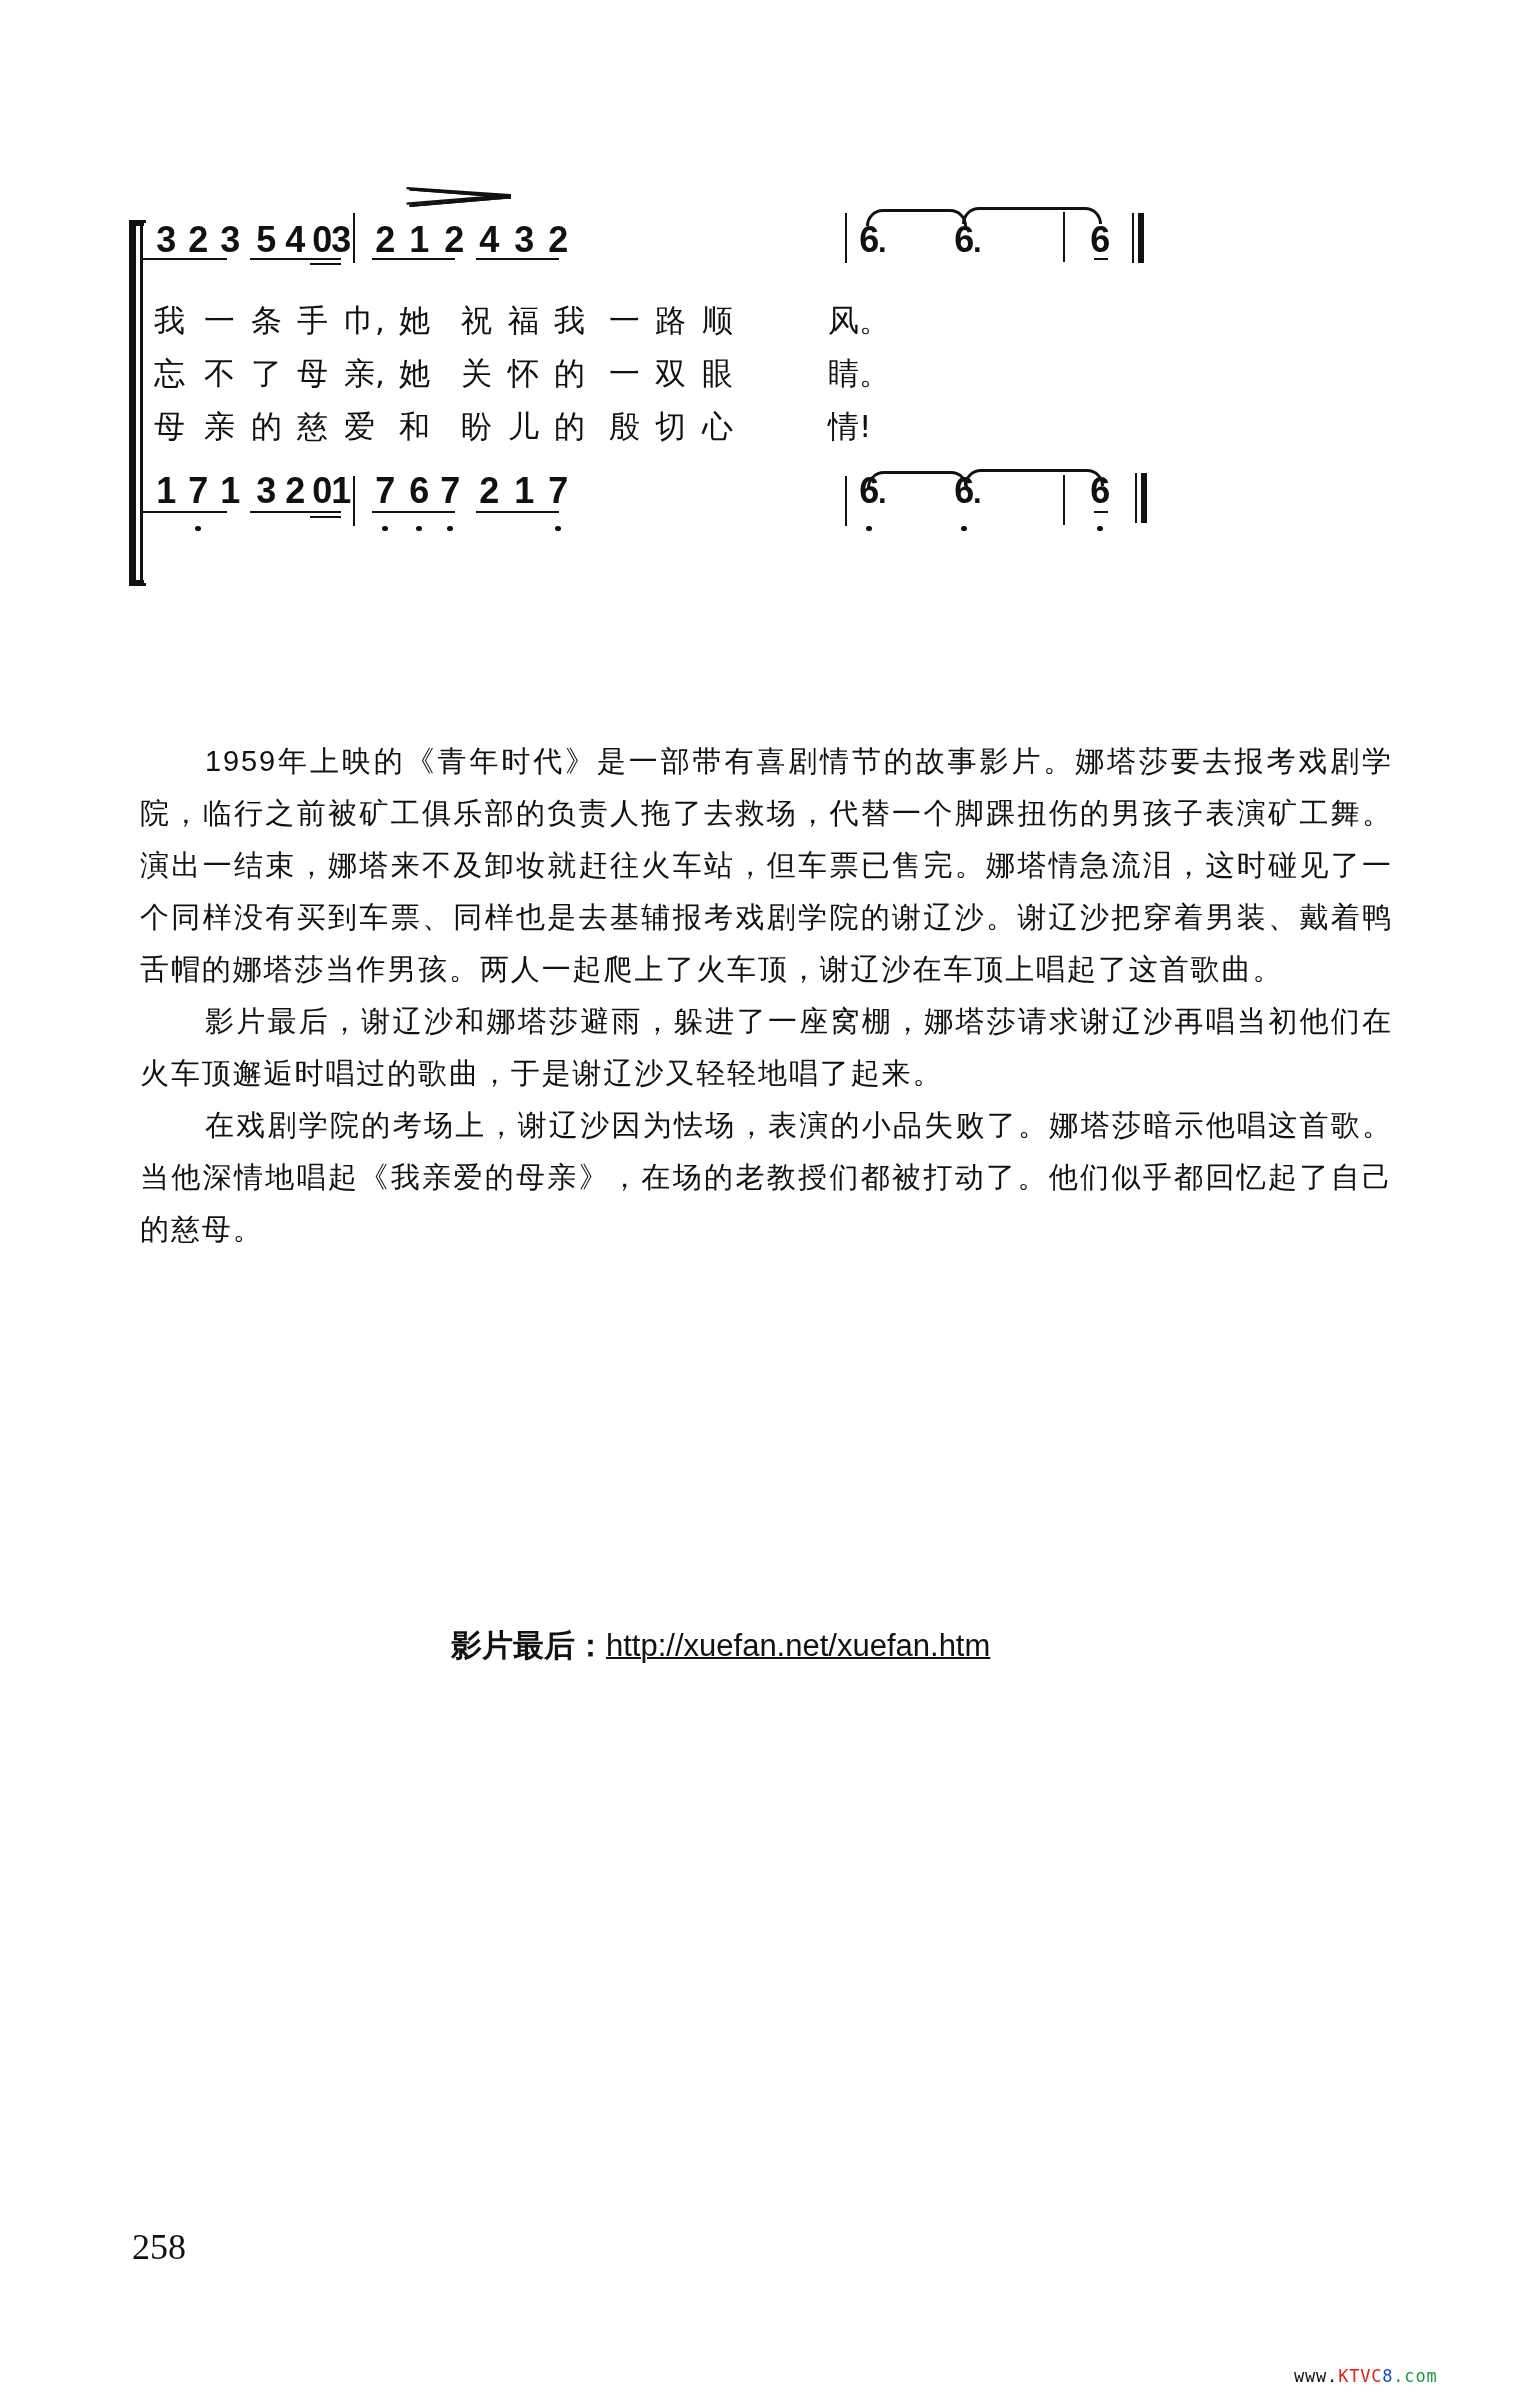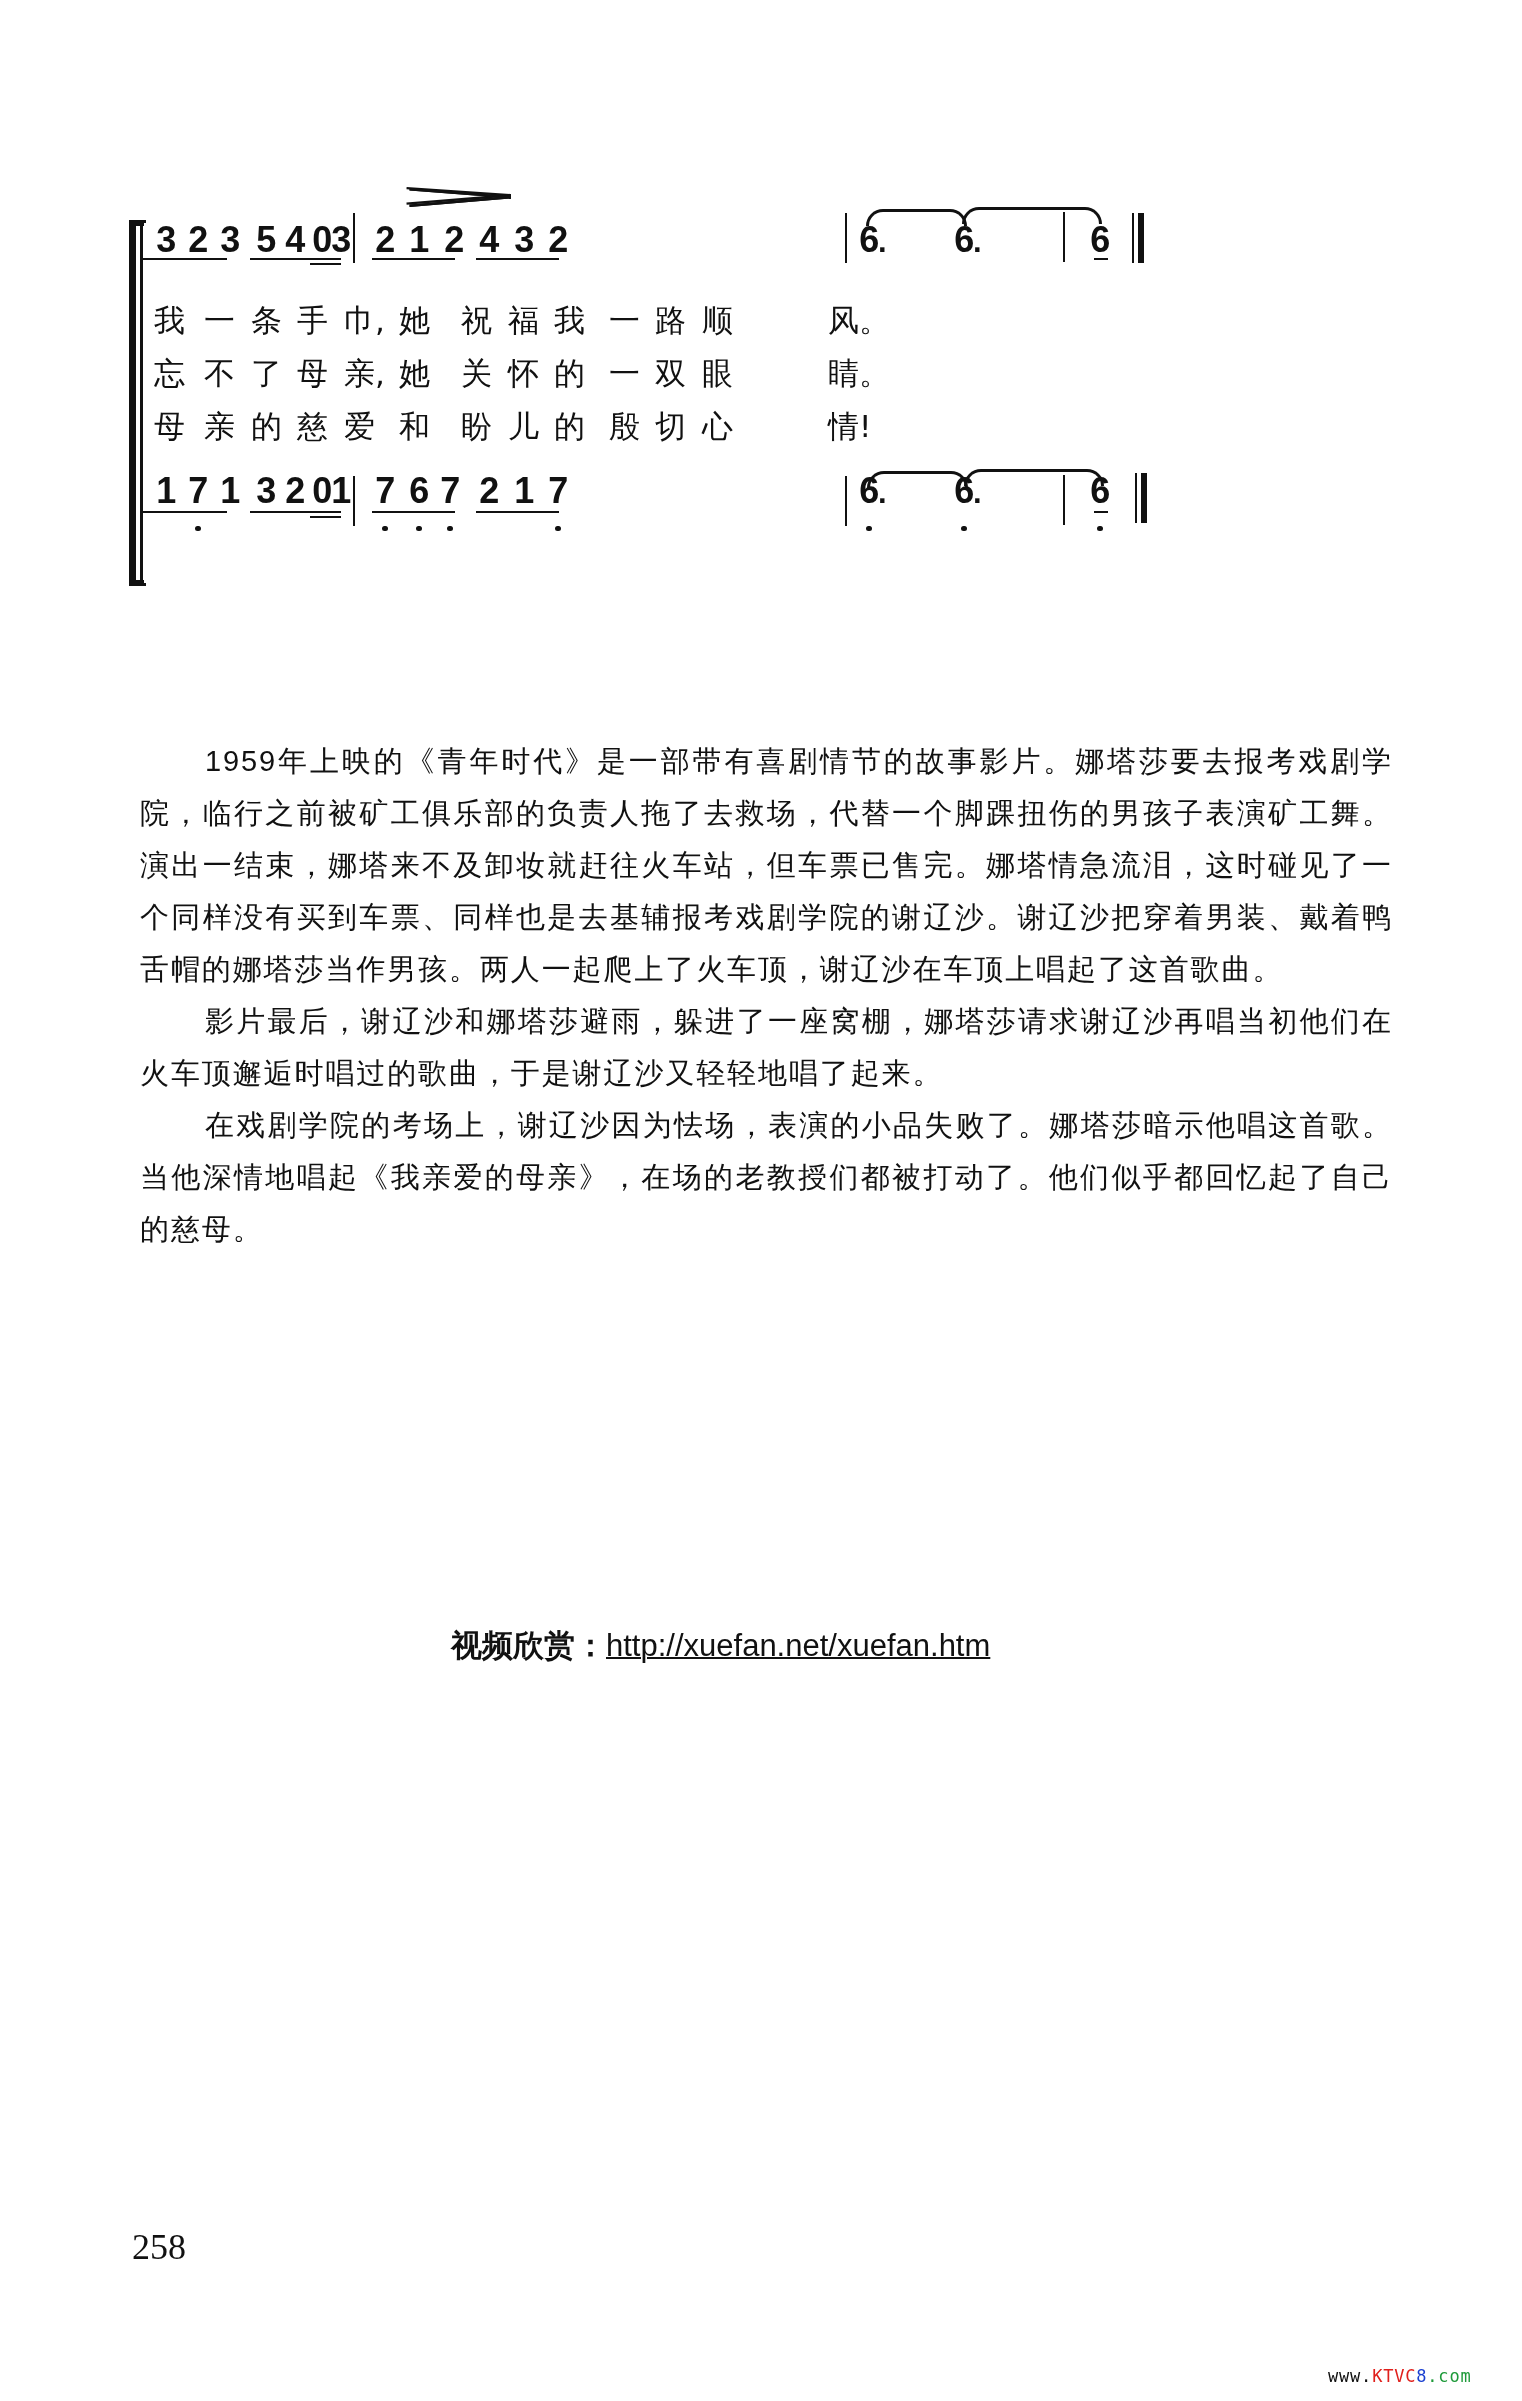--- a/index.html
+++ b/index.html
@@ -30,21 +30,21 @@
   .prose { position:absolute; left:140px; width:1253px; font-size:29px; line-height:52px;
            font-family:Liberation Sans, sans-serif; letter-spacing:1.9px; text-align:justify; }
   .prose p { margin:0; text-indent:65px; }
 
   .video-line { position:absolute; left:451px; top:1625px; font-family:"Liberation Sans", sans-serif;
                 font-size:31px; font-weight:bold; }
   .video-link { color:#111; text-decoration:underline; font-weight:normal; text-decoration-thickness:2.3px; }
 
   .page-number { position:absolute; left:132px; top:2226px; font-family:"Liberation Serif", serif; font-size:36px; }
 
-  .watermark { position:absolute; left:1328px; top:2366px; font-family:"DejaVu Sans Mono", monospace; font-size:17px; letter-spacing:0.8px; }
+  .watermark { position:absolute; left:1294px; top:2366px; font-family:"DejaVu Sans Mono", monospace; font-size:17px; letter-spacing:0.8px; }
 </style>
 </head>
 <body>
 
 <div data-name="score">
 
   <div class="bracket" style="top:222px;height:362px;" data-name="system-bracket"></div>
   <div class="bracket-inner" style="top:222px;height:362px;" data-name="system-bracket-inner-line"></div>
 
   <svg class="abs" style="left:405px;top:185px;" width="109" height="23.4" data-name="decrescendo-icon" viewBox="0 0 140 30">
@@ -222,21 +222,21 @@
   </div>
 </div>
 
 <div class="prose" style="top:735px;" data-name="article-body">
   <p data-name="paragraph">1959年上映的《青年时代》是一部带有喜剧情节的故事影片。娜塔莎要去报考戏剧学院，临行之前被矿工俱乐部的负责人拖了去救场，代替一个脚踝扭伤的男孩子表演矿工舞。演出一结束，娜塔来不及卸妆就赶往火车站，但车票已售完。娜塔情急流泪，这时碰见了一个同样没有买到车票、同样也是去基辅报考戏剧学院的谢辽沙。谢辽沙把穿着男装、戴着鸭舌帽的娜塔莎当作男孩。两人一起爬上了火车顶，谢辽沙在车顶上唱起了这首歌曲。</p>
   <p data-name="paragraph">影片最后，谢辽沙和娜塔莎避雨，躲进了一座窝棚，娜塔莎请求谢辽沙再唱当初他们在火车顶邂逅时唱过的歌曲，于是谢辽沙又轻轻地唱了起来。</p>
   <p data-name="paragraph">在戏剧学院的考场上，谢辽沙因为怯场，表演的小品失败了。娜塔莎暗示他唱这首歌。当他深情地唱起《我亲爱的母亲》，在场的老教授们都被打动了。他们似乎都回忆起了自己的慈母。</p>
 </div>
 
 <div class="video-line" data-name="video-line">
-  <span data-name="video-label">视频欣赏：</span><a class="video-link" data-name="video-link">http://xuefan.net/xuefan.htm</a>
+  <span data-name="video-label">影片最后：</span><a class="video-link" data-name="video-link">http://xuefan.net/xuefan.htm</a>
 </div>
 
 <div class="page-number" data-name="page-number">258</div>
 
 <div class="watermark" data-name="watermark">
   <span data-name="watermark-prefix" style="color:#111;">www.</span><span data-name="watermark-brand-1" style="color:#e0201c;">KTVC</span><span data-name="watermark-brand-2" style="color:#1a3fd0;">8</span><span data-name="watermark-suffix" style="color:#1e9a3a;">.com</span>
 </div>
 
 
 </body></html>

